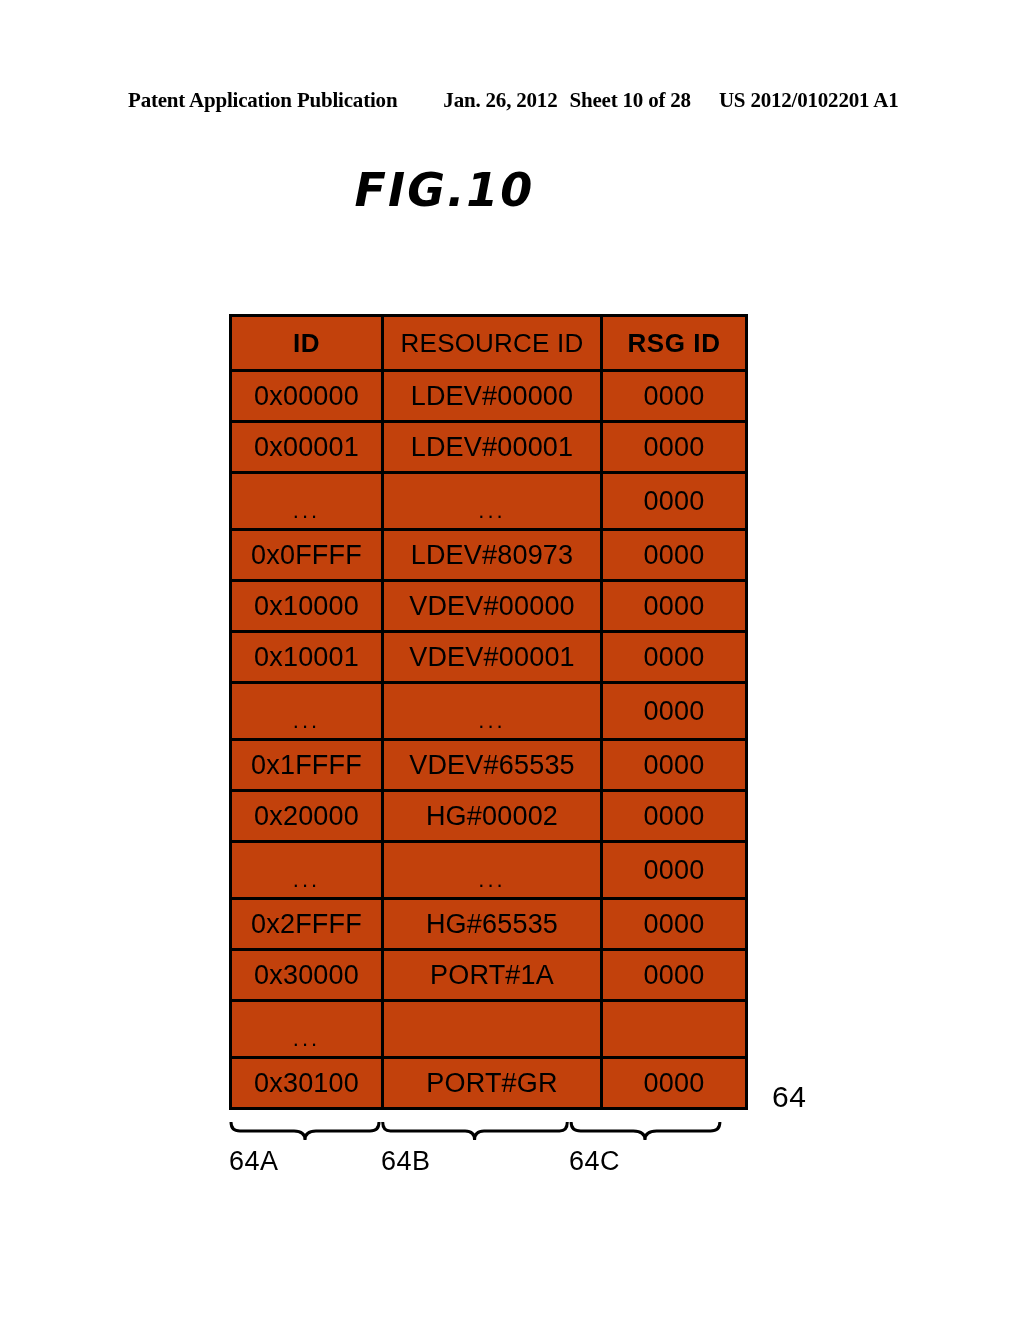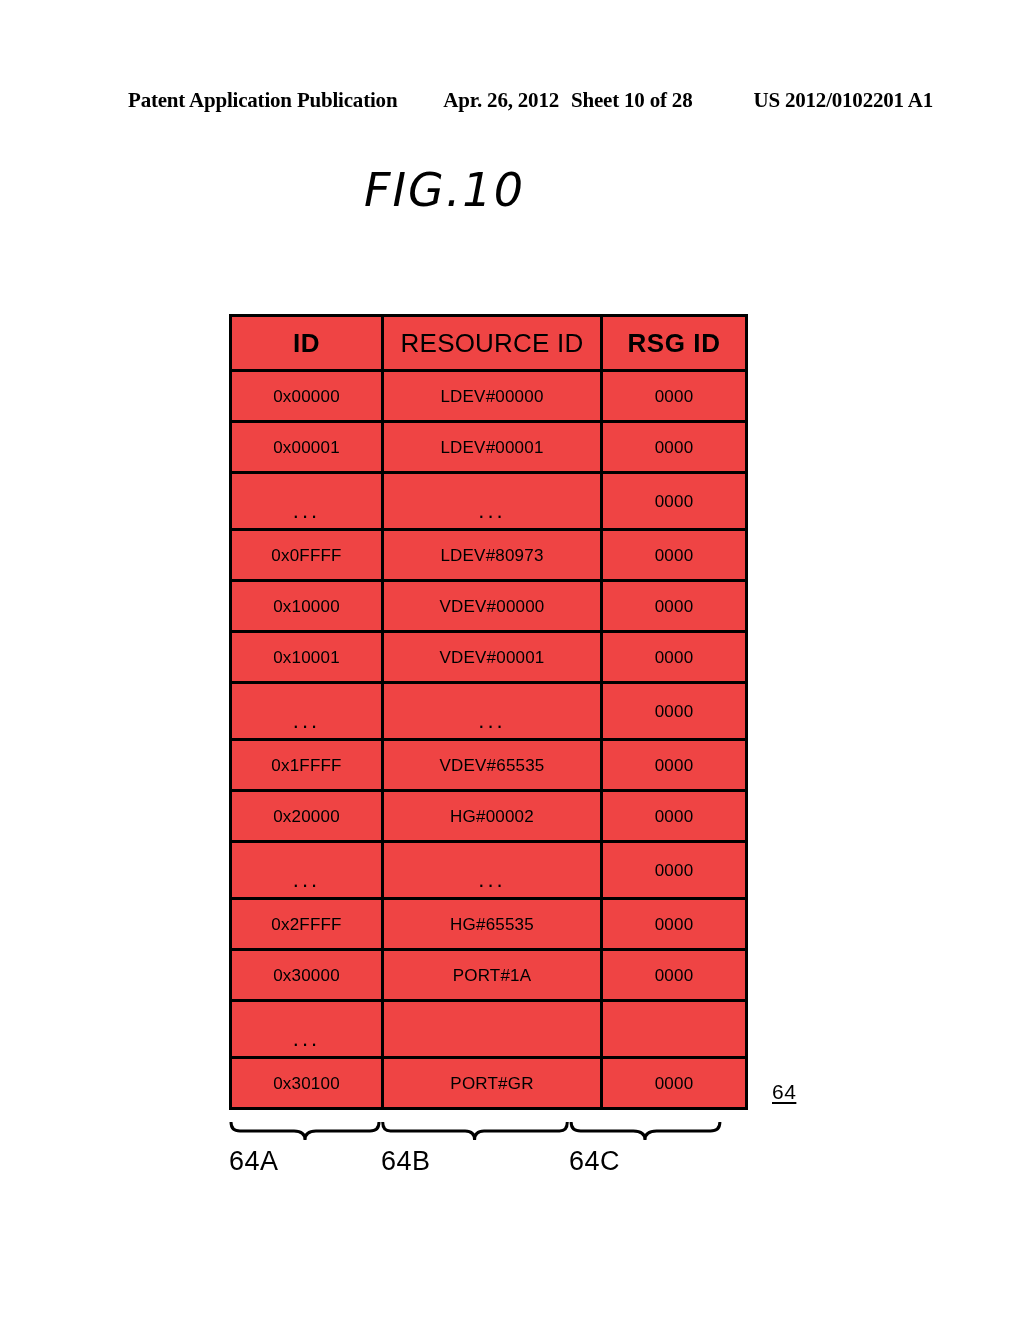--- a/index.html
+++ b/index.html
@@ -31,60 +31,60 @@
     white-space: nowrap;
   }
   #page-header .hdr-pub { }
   #page-header .hdr-date {
     margin-left: 46px;
   }
   #page-header .hdr-sheet {
     margin-left: 12px;
   }
   #page-header .hdr-patno {
-    margin-left: 61px;
+    margin-left: 28px;
     font-family: Liberation Serif, serif;
   }
 
   
   #fig-title {
     position: absolute;
     top: 163px;
     left: 0;
     width: 889px;
     text-align: center;
     font-family: "DejaVu Sans", sans-serif;
-    font-weight: normal;
+    font-weight: bold;
     font-style: italic;
     font-size: 46px;
     letter-spacing: 2px;
   }
 
   
   #resource-table {
     position: absolute;
     left: 229px;
     top: 314px;
     width: 516px;
     border-collapse: collapse;
     table-layout: fixed;
-    background: #ef4444;
+    background: #c2410c;
   }
   #resource-table col.col-id      { width: 152px; }
   #resource-table col.col-res     { width: 219px; }
   #resource-table col.col-rsg     { width: 145px; }
 
   #resource-table th,
   #resource-table td {
     border: 3px solid #000000;
     height: 48px;
     padding: 0 4px;
     text-align: center;
     vertical-align: middle;
-    font-size: 17px;
+    font-size: 27px;
     font-weight: normal;
     letter-spacing: 0.2px;
     line-height: 1;
   }
   #resource-table thead th {
     height: 52px;
     font-size: 26px;
   }
   #resource-table thead th.bold-head {
     font-weight: bold;
@@ -98,22 +98,21 @@
   }
   #resource-table td.empty-cell {
     font-size: 25px;
   }
 
   
   #ref-64 {
     position: absolute;
     left: 772px;
     top: 1080px;
-    font-size: 21px;
-    text-decoration: underline;
+    font-size: 30px;
     text-underline-offset: 3px;
     letter-spacing: 0.5px;
   }
 
   
   #braces {
     position: absolute;
     left: 229px;
     top: 1120px;
     width: 516px;
@@ -136,21 +135,21 @@
     text-align: left;
     font-size: 27px;
     letter-spacing: 0.5px;
   }
 </style>
 </head>
 <body>
 
 <div id="page-header">
   <span class="hdr-pub">Patent Application Publication</span>
-  <span class="hdr-date">Apr. 26, 2012</span>
+  <span class="hdr-date">Jan. 26, 2012</span>
   <span class="hdr-sheet">Sheet 10 of 28</span>
   <span class="hdr-patno">US 2012/0102201 A1</span>
 </div>
 
 <div id="fig-title">FIG.10</div>
 
 <table id="resource-table">
   <colgroup>
     <col class="col-id">
     <col class="col-res">

